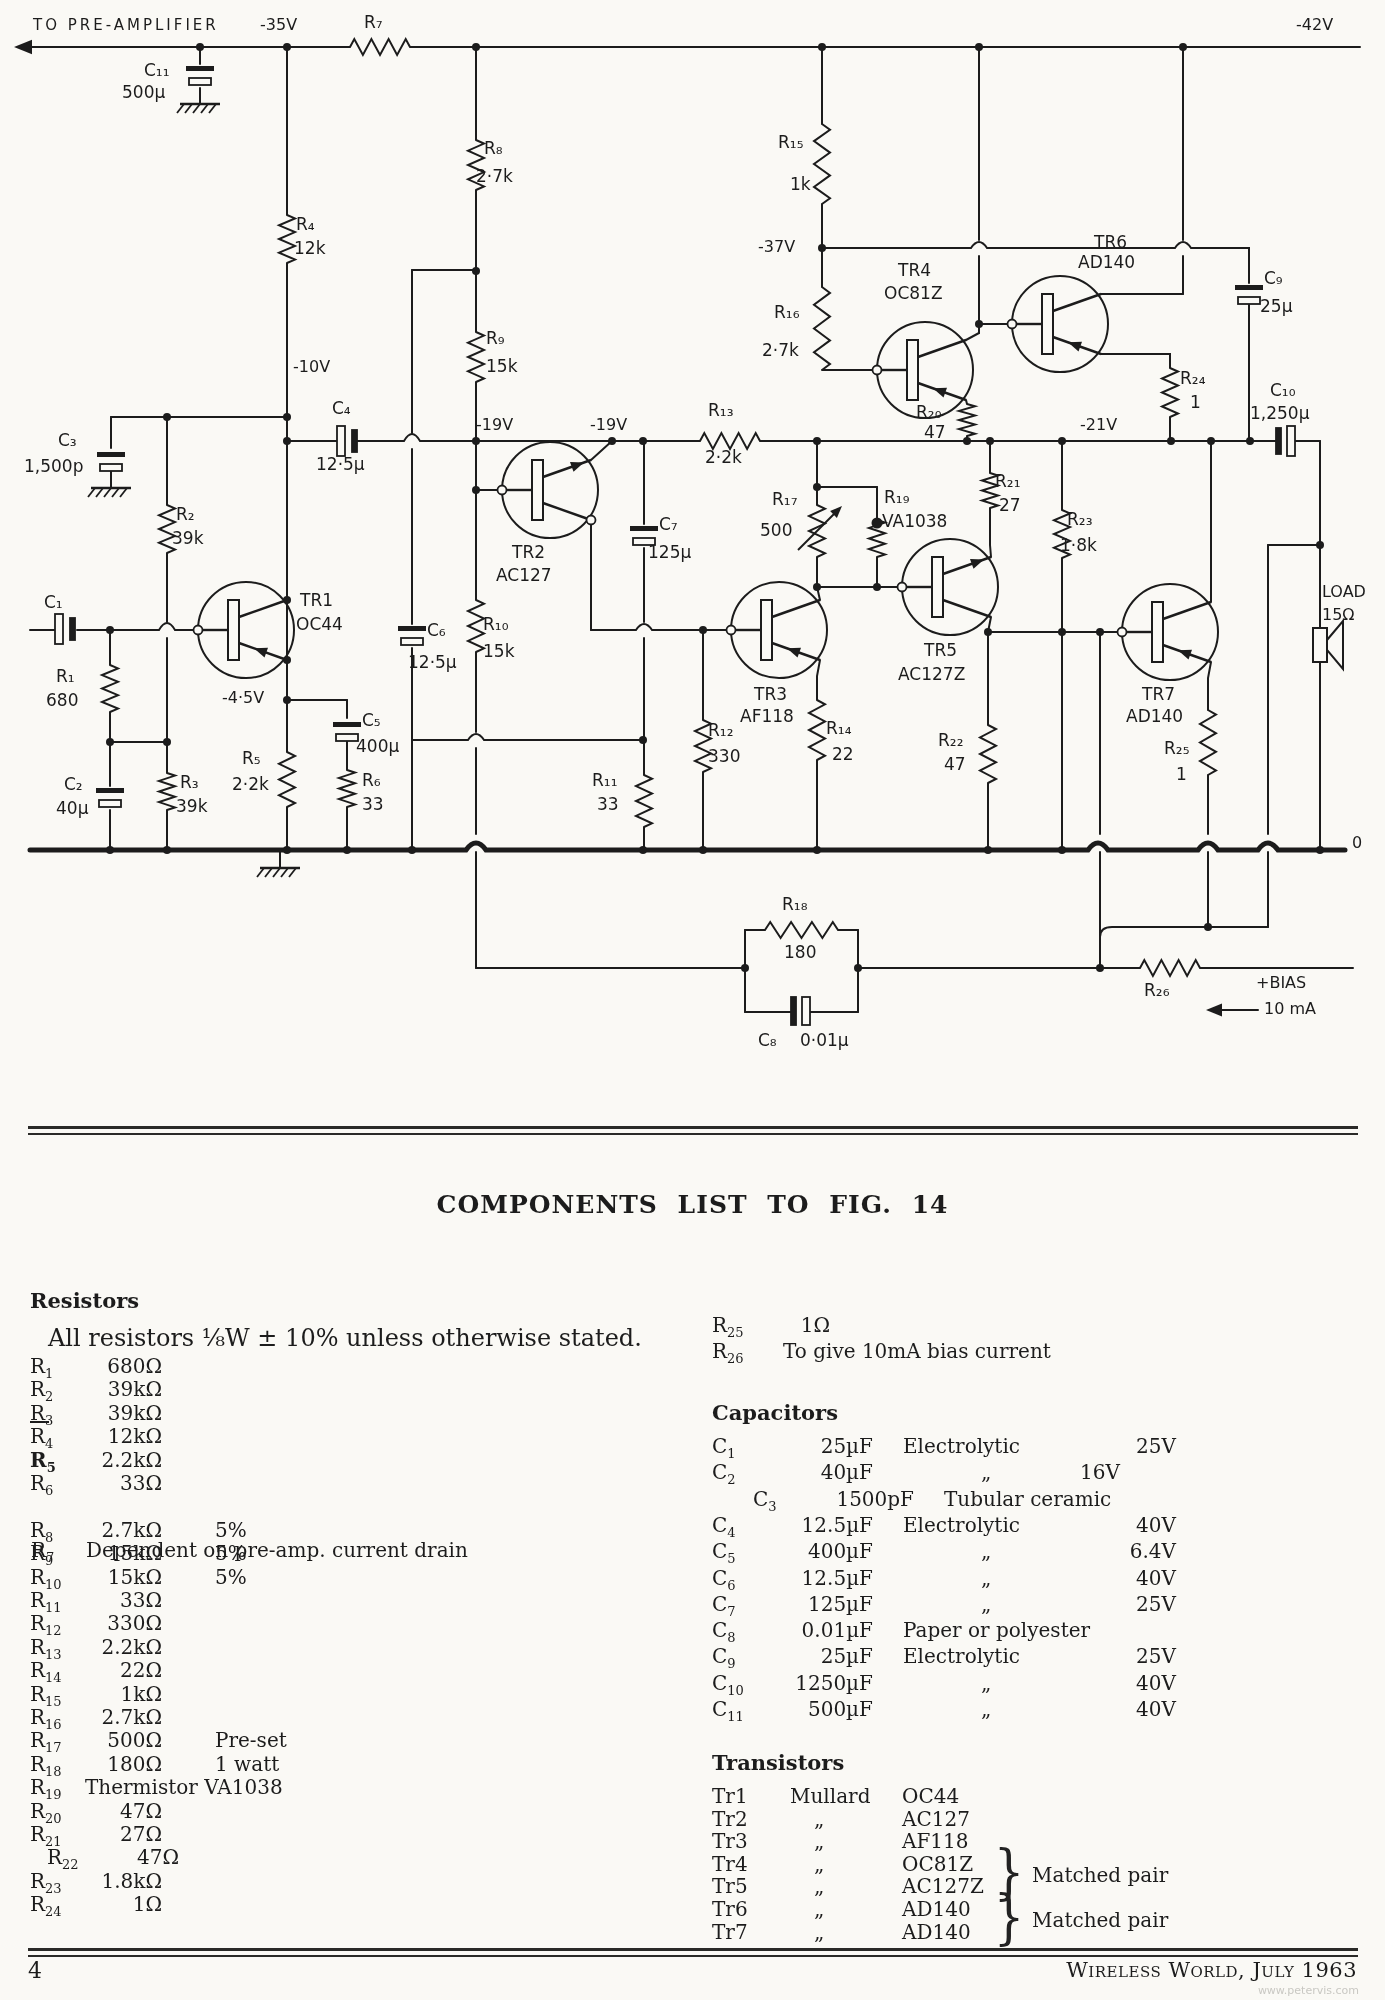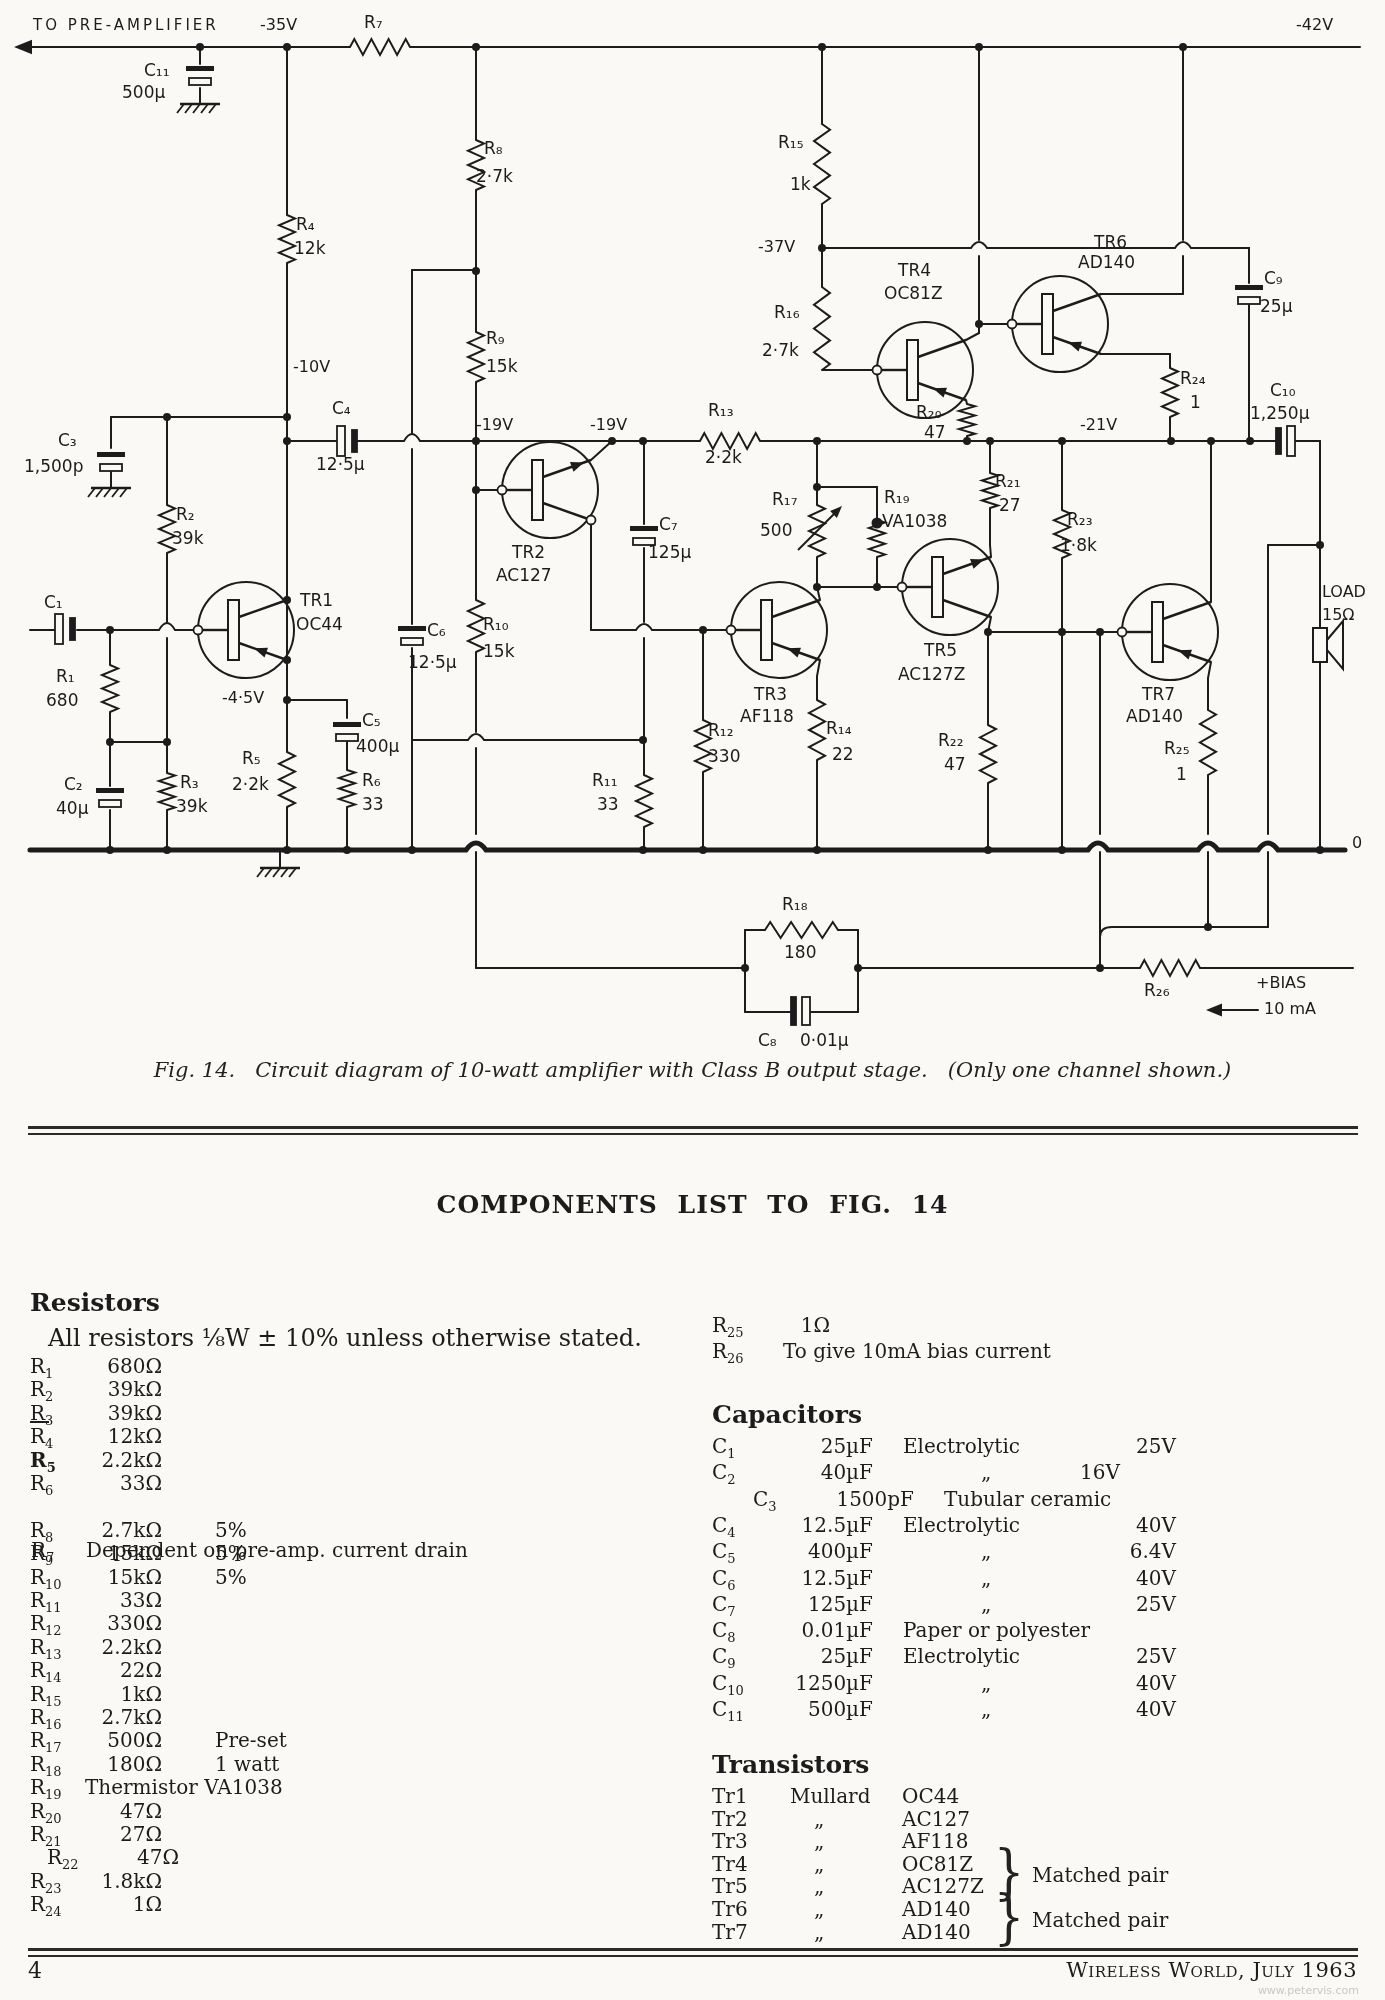--- a/index.html
+++ b/index.html
@@ -6,21 +6,21 @@
   #page{position:relative;width:1385px;height:2000px;background:#faf9f5;overflow:hidden;
         font-family:"DejaVu Serif", serif;color:#1c1c1c;}
   #schem{position:absolute;left:0;top:0;}
   .svgtext{font-family:"DejaVu Sans", sans-serif;fill:#1c1c1c;}
   .caption{position:absolute;left:0;top:1058px;width:100%;text-align:center;
            font-style:italic;font-size:21px;white-space:pre;color:#222;
            font-family:"DejaVu Serif", serif;}
   .rule{position:absolute;left:28px;width:1330px;background:#2a2a28;}
   .listTitle{position:absolute;left:0;top:1190px;width:100%;text-align:center;
              font-weight:bold;font-size:25px;letter-spacing:1px;word-spacing:10px;}
-  .colHead{position:absolute;font-weight:bold;font-size:25px;}
+  .colHead{position:absolute;font-weight:bold;font-size:21px;}
   .note{position:absolute;font-size:24px;}
   .lrow{position:absolute;height:24px;font-size:20px;white-space:nowrap;}
   .cell{position:absolute;top:0;}
   sub{font-size:13px;}
   .brace{position:absolute;font-size:60px;font-family:"DejaVu Serif",serif;
          transform:scaleX(.8);color:#222;}
   .braceLabel{position:absolute;font-size:20px;white-space:nowrap;}
   .footerNum{position:absolute;left:28px;top:1958px;font-size:22px;}
   .footerJournal{position:absolute;right:28px;top:1958px;font-size:21px;
                  font-variant:small-caps;letter-spacing:.5px;}
@@ -430,21 +430,20 @@
         <text x="782" y="910" font-size="17" class="svgtext">R₁₈</text>
         <text x="784" y="958" font-size="17" class="svgtext">180</text>
         <text x="758" y="1046" font-size="17" class="svgtext">C₈</text>
         <text x="800" y="1046" font-size="17" class="svgtext">0·01µ</text>
         <text x="1144" y="996" font-size="17" class="svgtext">R₂₆</text>
         <text x="1256" y="988" font-size="16" class="svgtext">+BIAS</text>
         <text x="1264" y="1014" font-size="16" class="svgtext">10 mA</text>
       </g>
   </svg>
 
-  <div class="caption">Fig. 14.   Circuit diagram of 10-watt amplifier with Class B output stage.   (Only one channel shown.)</div>
 
   <div class="rule" style="top:1126px;height:3px"></div>
   <div class="rule" style="top:1133px;height:1.5px"></div>
 
   <div class="listTitle">COMPONENTS LIST TO FIG. 14</div>
 
   <div class="colHead" style="left:30px;top:1288px">Resistors</div>
   <div class="note" style="left:48px;top:1324px">All resistors ⅛W ± 10% unless otherwise stated.</div>
   <div id="resRows">
       <div class="lrow" style="left: 0px; top: 1354px; width: 1385px;">

